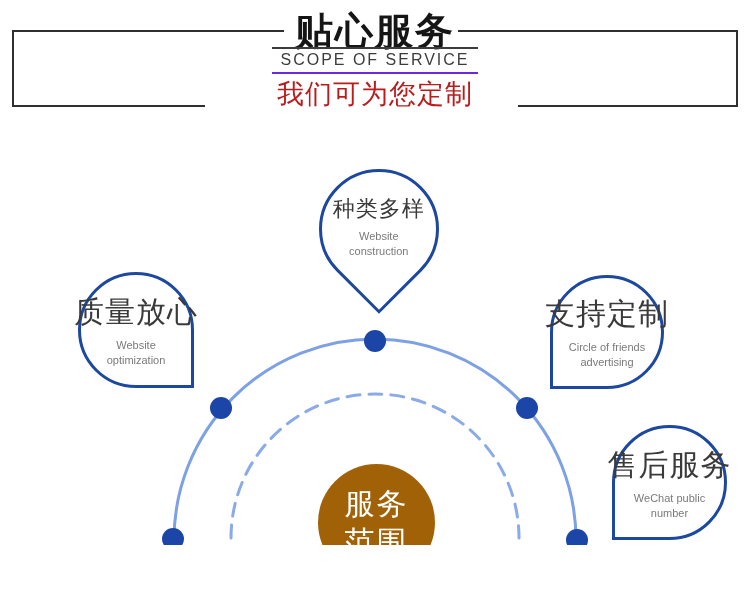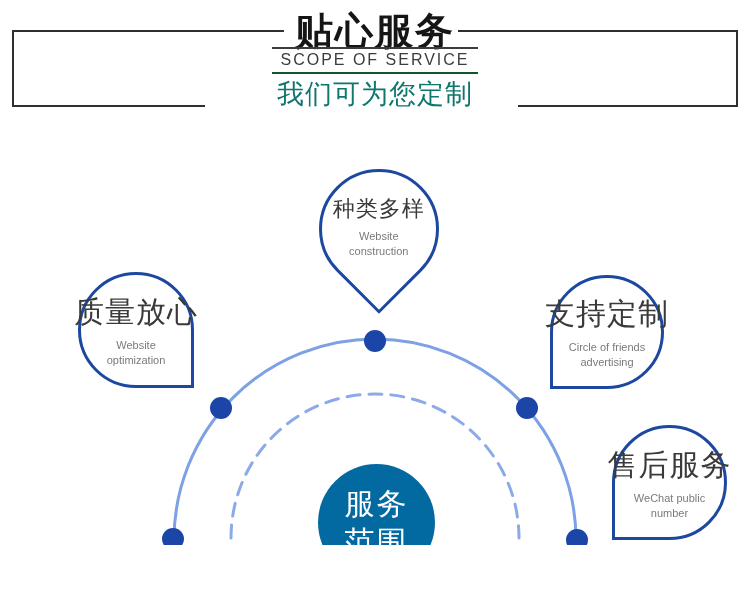--- a/index.html
+++ b/index.html
@@ -15,26 +15,26 @@
   .fl-right-v  {left:736px;top:30px;width:2px;height:77px;}
   .fl-bot-left {left:12px;top:105px;width:193px;height:2px;}
   .fl-bot-right{left:518px;top:105px;width:220px;height:2px;}
   .page-title{
     position:absolute;left:0;right:0;top:6px;text-align:center;
     font-size:38px;font-weight:bold;color:#151515;letter-spacing:2px;
   }
   .subtitle-wrap{position:absolute;left:0;right:0;top:47px;text-align:center;}
   .subtitle{
     display:inline-block;font-size:16px;letter-spacing:2px;color:#3c3c3c;
-    border-top:2px solid #3c3c3c;border-bottom:2px solid #14532d;
+    border-top:2px solid #3c3c3c;border-bottom:2px solid #6d28d9;
     padding:2px 8px 3px 8px;
   }
   .tagline{
     position:absolute;left:0;right:0;top:76px;text-align:center;
-    font-size:27px;color:#0f766e;letter-spacing:1px;
+    font-size:27px;color:#b91c1c;letter-spacing:1px;
   }
   
   .arc-svg{position:absolute;left:0;top:0;}
   .balloon{
     position:absolute;background:#fff;border:3px solid #1d48a0;
     display:flex;align-items:center;justify-content:center;box-sizing:border-box;
   }
   .balloon .content{
     display:flex;flex-direction:column;align-items:center;justify-content:center;
     text-align:center;width:100%;
@@ -110,18 +110,18 @@
     </div>
   </div>
 
   <div class="balloon b-sharp-bl b-right-upper" style="border-color: rgb(29, 72, 160);">
     <div class="content">
       <span class="zh">支持定制</span>
       <span class="en">Circle of friends advertising</span>
     </div>
   </div>
 
-  <div class="center-circle" style="background: #0369a1;">
+  <div class="center-circle" style="background: #a16207;">
     <span>服务</span>
     <span>范围</span>
   </div>
 
 </div>
 
 </body></html>

